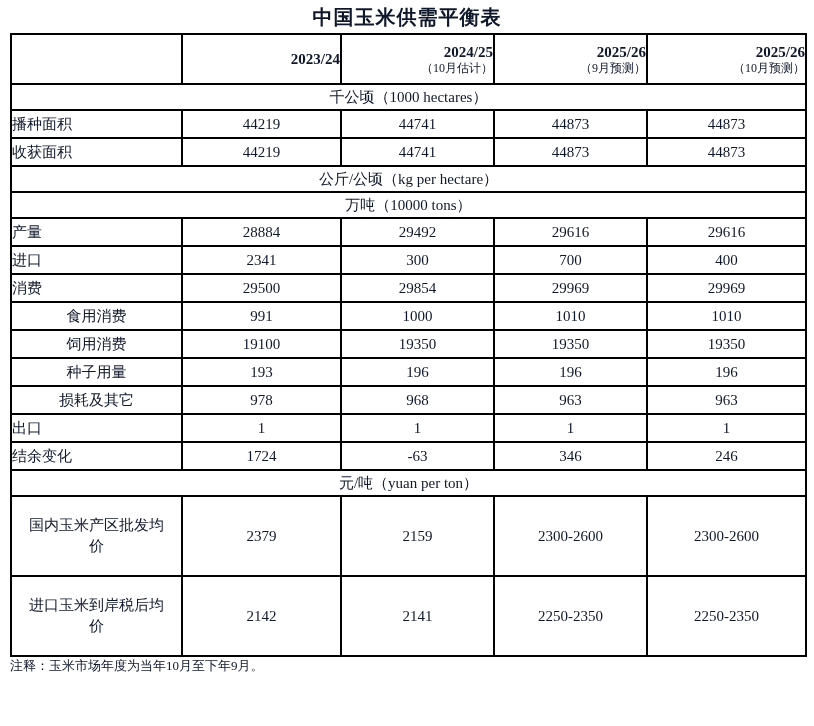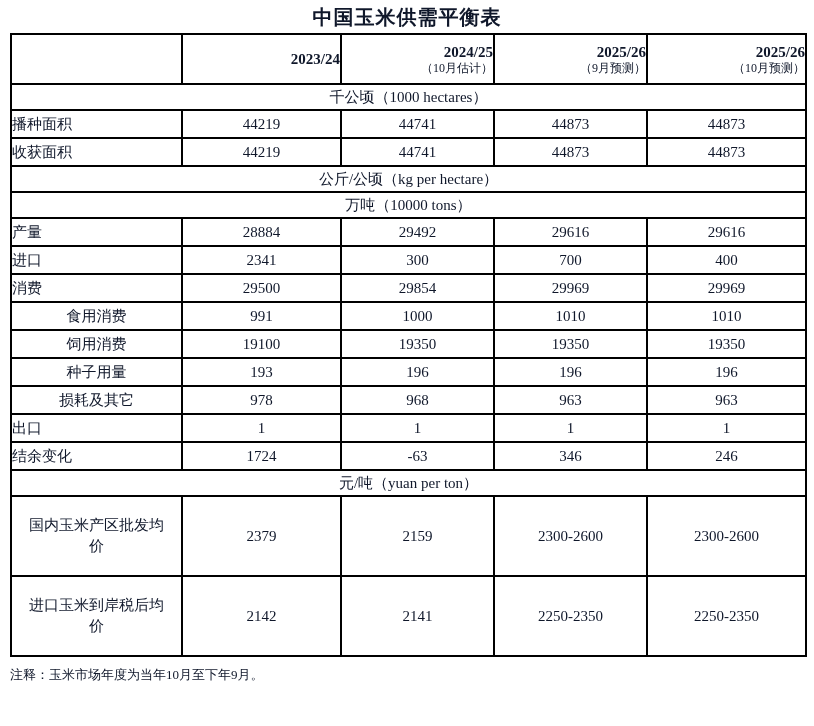--- a/index.html
+++ b/index.html
@@ -54,21 +54,21 @@
   }
   tr.row-data td { height: 28px; font-size: 15px; }
   tr.row-tall td { height: 51px; }
   td.label { text-align: left; padding: 2px 4px 2px 6px; }
   td.label.indent { text-align: center; padding: 2px 4px; }
   tr.row-tall td.label { text-align: center; padding: 18px 14px; line-height: 21px; }
   td.val { text-align: center; }
   .footnote {
     font-size: 13px;
     line-height: 16px;
-    margin: 10px 0 0 10px;
+    margin: 1px 0 0 10px;
   }
 </style>
 </head>
 <body>
 
 <div class="page">
 
   <div class="title">中国玉米供需平衡表</div>
 
   <table class="balance">

